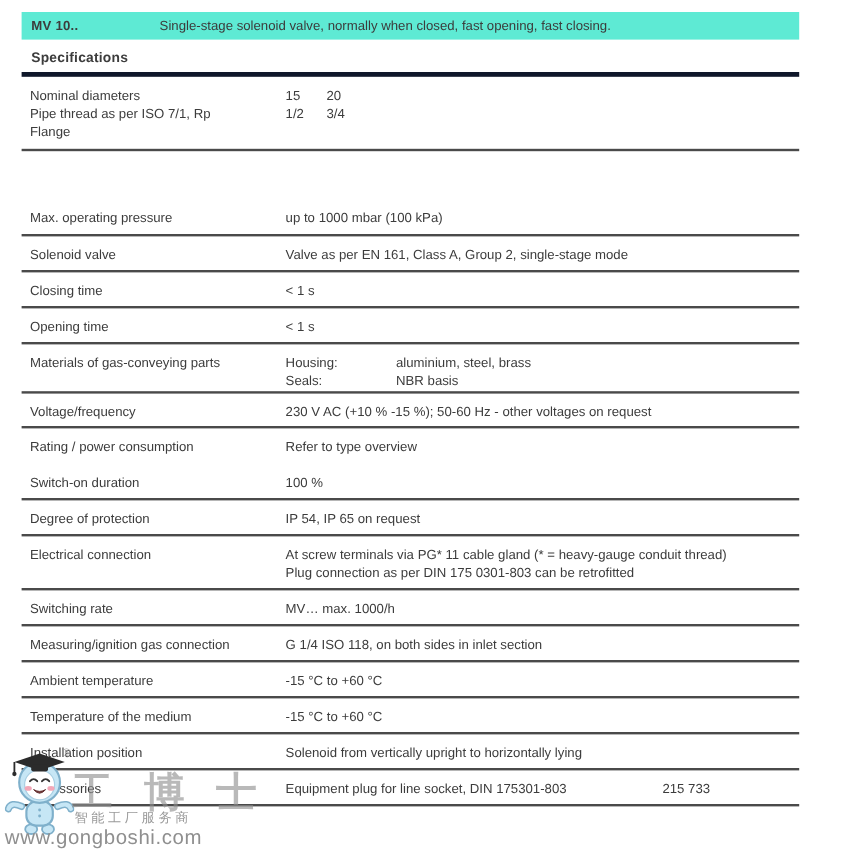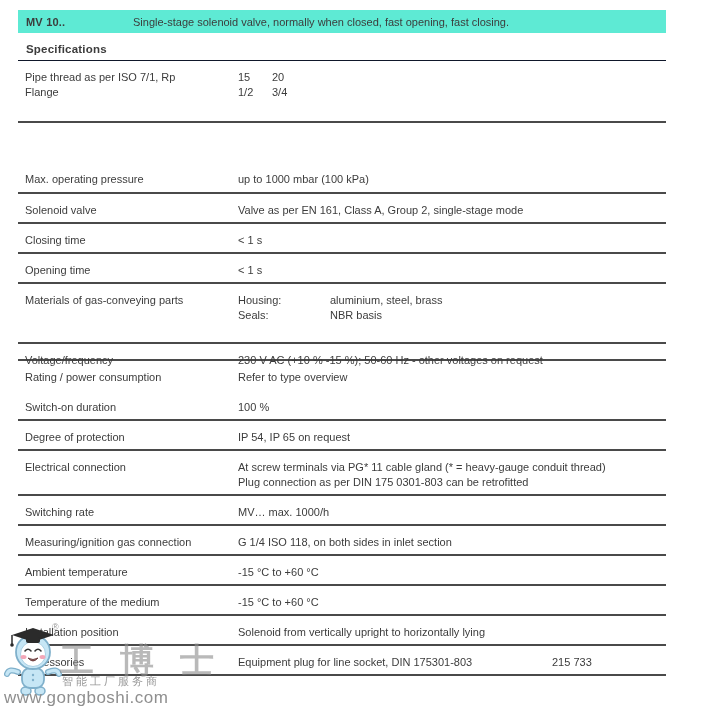--- a/index.html
+++ b/index.html
@@ -3,21 +3,21 @@
 <meta charset="utf-8">
 <style>
   html,body{margin:0;padding:0;background:#ffffff;}
   .page{position:relative;width:708px;height:710px;background:#ffffff;overflow:hidden;
         font-family:"Liberation Sans","DejaVu Sans",sans-serif;color:#3c3c3c;}
   .content{position:absolute;left:18px;top:10px;width:648px;}
   .header-bar{height:23px;background:#5eead4;display:flex;align-items:center;font-size:11px;}
   .model{font-weight:bold;margin-left:8px;width:107px;flex:0 0 auto;letter-spacing:.2px;}
   .desc{flex:1;}
   .section-heading{margin-top:10px;padding:0 0 5px 8px;font-weight:bold;font-size:11.5px;
-                   border-bottom:1px solid #0f172a;letter-spacing:.2px;}
+                   border-bottom:4px solid #0f172a;letter-spacing:.2px;}
   .spec-table{width:100%;}
   .spec-row{position:relative;border-bottom:2px solid #4a4a4a;box-sizing:border-box;font-size:11px;}
   .spec-row.no-divider{border-bottom:none;}
   .cell{position:absolute;top:9px;line-height:15px;}
   .label-cell{left:7px;max-width:205px;}
   .value-cell{left:220px;right:4px;}
   .tline{height:15px;white-space:nowrap;}
   .vline{position:relative;height:15px;}
   .seg{position:absolute;top:0;white-space:nowrap;}
   
@@ -38,20 +38,21 @@
     <div class="header-bar">
       <span class="model">MV 10..</span>
       <span class="desc">Single-stage solenoid valve, normally when closed, fast opening, fast closing.</span>
     </div>
 
     <div class="section-heading">Specifications</div>
 
     <div class="spec-table">
         <div class="spec-row" style="height: 62px;">
           <div class="cell label-cell">
+            <div class="tline">Nominal diameters</div>
             <div class="tline">Pipe thread as per ISO 7/1, Rp</div>
             <div class="tline">Flange</div>
           </div>
           <div class="cell value-cell">
             <div class="vline">
               <span class="seg" style="left: 0px;">15</span>
               <span class="seg" style="left: 34px;">20</span>
             </div>
             <div class="vline">
               <span class="seg" style="left: 0px;">1/2</span>
@@ -92,36 +93,36 @@
         <div class="spec-row" style="height: 30px;">
           <div class="cell label-cell">
             <div class="tline">Opening time</div>
           </div>
           <div class="cell value-cell">
             <div class="vline">
               <span class="seg" style="left: 0px;">&lt; 1 s</span>
             </div>
           </div>
         </div>
-        <div class="spec-row" style="height: 60px;">
+        <div class="spec-row" style="height: 41px;">
           <div class="cell label-cell">
             <div class="tline">Materials of gas-conveying parts</div>
           </div>
           <div class="cell value-cell">
             <div class="vline">
               <span class="seg" style="left: 0px;">Housing:</span>
               <span class="seg" style="left: 92px;">aluminium, steel, brass</span>
             </div>
             <div class="vline">
               <span class="seg" style="left: 0px;">Seals:</span>
               <span class="seg" style="left: 92px;">NBR basis</span>
             </div>
           </div>
         </div>
-        <div class="spec-row" style="height: 17px;">
+        <div class="spec-row" style="height: 29px;">
           <div class="cell label-cell">
             <div class="tline">Voltage/frequency</div>
           </div>
           <div class="cell value-cell">
             <div class="vline">
               <span class="seg" style="left: 0px;">230 V AC (+10 % -15 %); 50-60 Hz - other voltages on request</span>
             </div>
           </div>
         </div>
         <div class="spec-row no-divider" style="height: 30px;">

